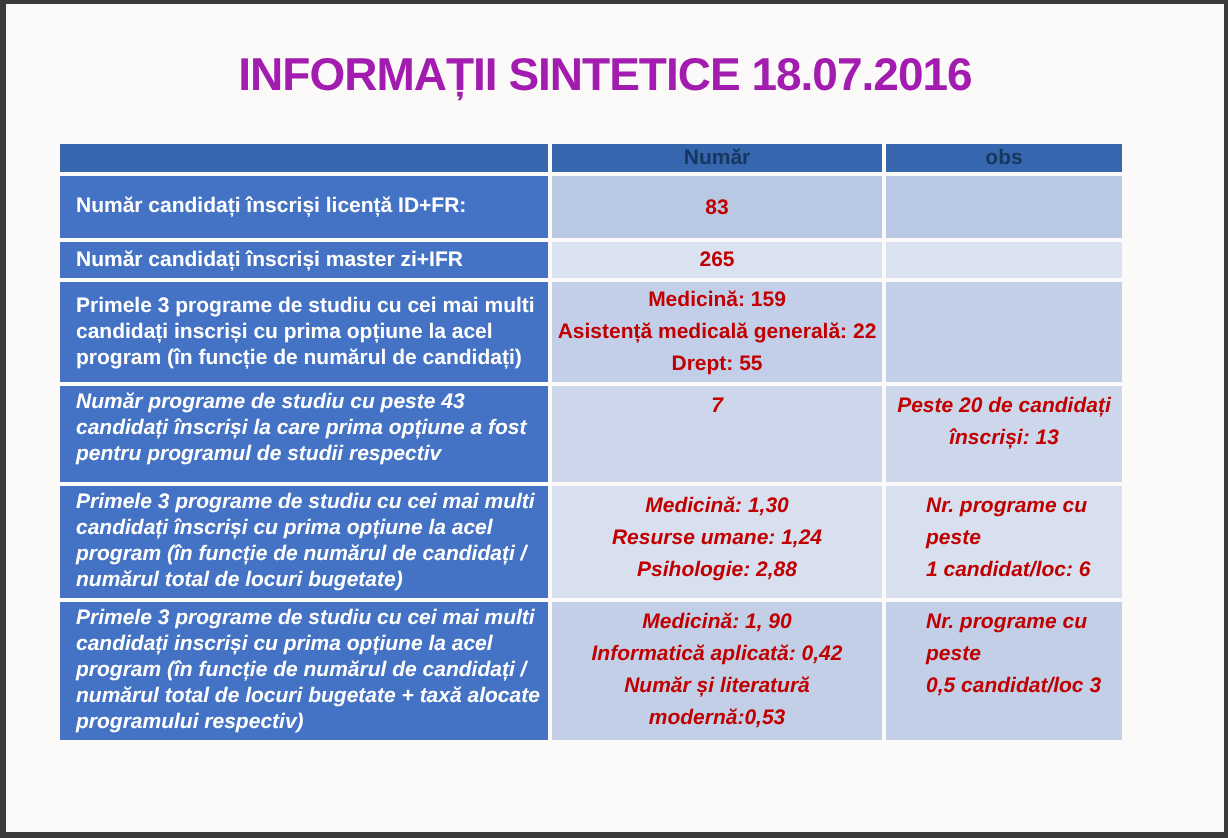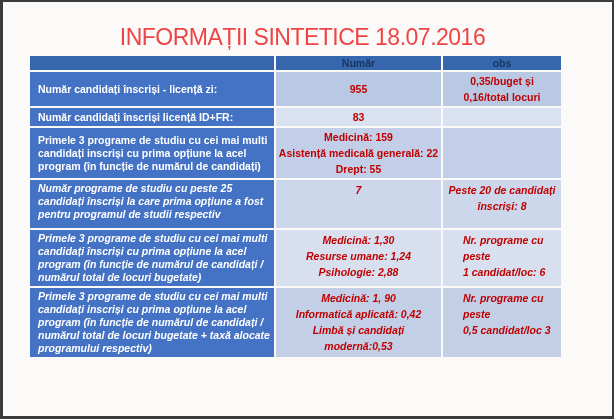--- a/index.html
+++ b/index.html
@@ -10,26 +10,26 @@
     background:#fbfaf8;
     border:2px solid #3b3b3b;
     border-left-width:3px;
     border-bottom-width:3px;
     overflow:hidden;
     font-family:"Liberation Sans","DejaVu Sans",sans-serif;
   }
   .title {
     position:absolute; top:22px; left:0; right:10px;
     text-align:center;
-    font-size:23px; font-weight:normal;
+    font-size:23px; font-weight:bold;
     letter-spacing:-0.5px;
-    color:#ef4444;
+    color:#a21caf;
   }
   table.summary {
-    position:absolute; left:25px; top:52px;
+    position:absolute; left:25px; top:68px;
     width:533px;
     border-collapse:collapse;
     table-layout:fixed;
   }
   table.summary th, table.summary td {
     border:2px solid #fbfaf8;
     font-size:10.5px; font-weight:bold;
     overflow:hidden;
   }
   thead th {
@@ -88,73 +88,70 @@
     </colgroup>
     <thead>
       <tr>
         <th></th>
         <th>Număr</th>
         <th>obs</th>
       </tr>
     </thead>
     <tbody>
         <tr>
-          <td class="label-cell">Număr candidați  înscriși - licență zi:</td>
-          <td class="numar-cell">
-            <div>955</div>
-          </td>
-          <td class="obs-cell">
-            <div>0,35/buget și</div>
-            <div>0,16/total locuri</div>
-          </td>
-        </tr>
-        <tr>
           <td class="label-cell">Număr candidați  înscriși licență ID+FR:</td>
           <td class="numar-cell">
             <div>83</div>
+          </td>
+          <td class="obs-cell"></td>
+        </tr>
+        <tr>
+          <td class="label-cell">Număr candidați  înscriși master zi+IFR</td>
+          <td class="numar-cell">
+            <div>265</div>
           </td>
           <td class="obs-cell"></td>
         </tr>
         <tr>
           <td class="label-cell">Primele 3 programe de studiu cu cei mai multi candidați inscriși cu prima opțiune la acel program (în funcție de numărul de candidați)</td>
           <td class="numar-cell">
             <div>Medicină:  159</div>
             <div>Asistență medicală generală:  22</div>
             <div>Drept: 55</div>
           </td>
           <td class="obs-cell"></td>
         </tr>
         <tr>
-          <td class="label-cell">Număr programe de studiu cu peste 25 candidați înscriși la care prima opțiune a fost pentru programul de studii respectiv</td>
+          <td class="label-cell">Număr programe de studiu cu peste 43 candidați înscriși la care prima opțiune a fost pentru programul de studii respectiv</td>
           <td class="numar-cell">
             <div>7</div>
           </td>
           <td class="obs-cell">
             <div>Peste 20 de candidați</div>
-            <div>înscriși:  8</div>
+            <div>înscriși:  13</div>
           </td>
         </tr>
         <tr>
           <td class="label-cell">Primele 3 programe de studiu cu cei mai multi candidați înscriși cu prima opțiune la acel program (în funcție de numărul de candidați / numărul total de locuri bugetate)</td>
           <td class="numar-cell">
             <div>Medicină:  1,30</div>
             <div>Resurse umane: 1,24</div>
             <div>Psihologie: 2,88</div>
           </td>
           <td class="obs-cell">
             <div>Nr. programe cu peste</div>
             <div>1 candidat/loc:  6</div>
           </td>
         </tr>
         <tr>
           <td class="label-cell">Primele 3 programe de studiu cu cei mai multi candidați inscriși cu prima opțiune la acel program (în funcție de numărul de candidați / numărul total de locuri bugetate + taxă alocate programului respectiv)</td>
           <td class="numar-cell">
             <div>Medicină:  1, 90</div>
             <div>Informatică aplicată:  0,42</div>
-            <div>Limbă și candidați modernă:0,53</div>
+            <div>Număr și literatură modernă:0,53</div>
           </td>
           <td class="obs-cell">
             <div>Nr. programe cu peste</div>
             <div>0,5 candidat/loc  3</div>
           </td>
         </tr>
       </tbody>
   </table>
 </div>
 

